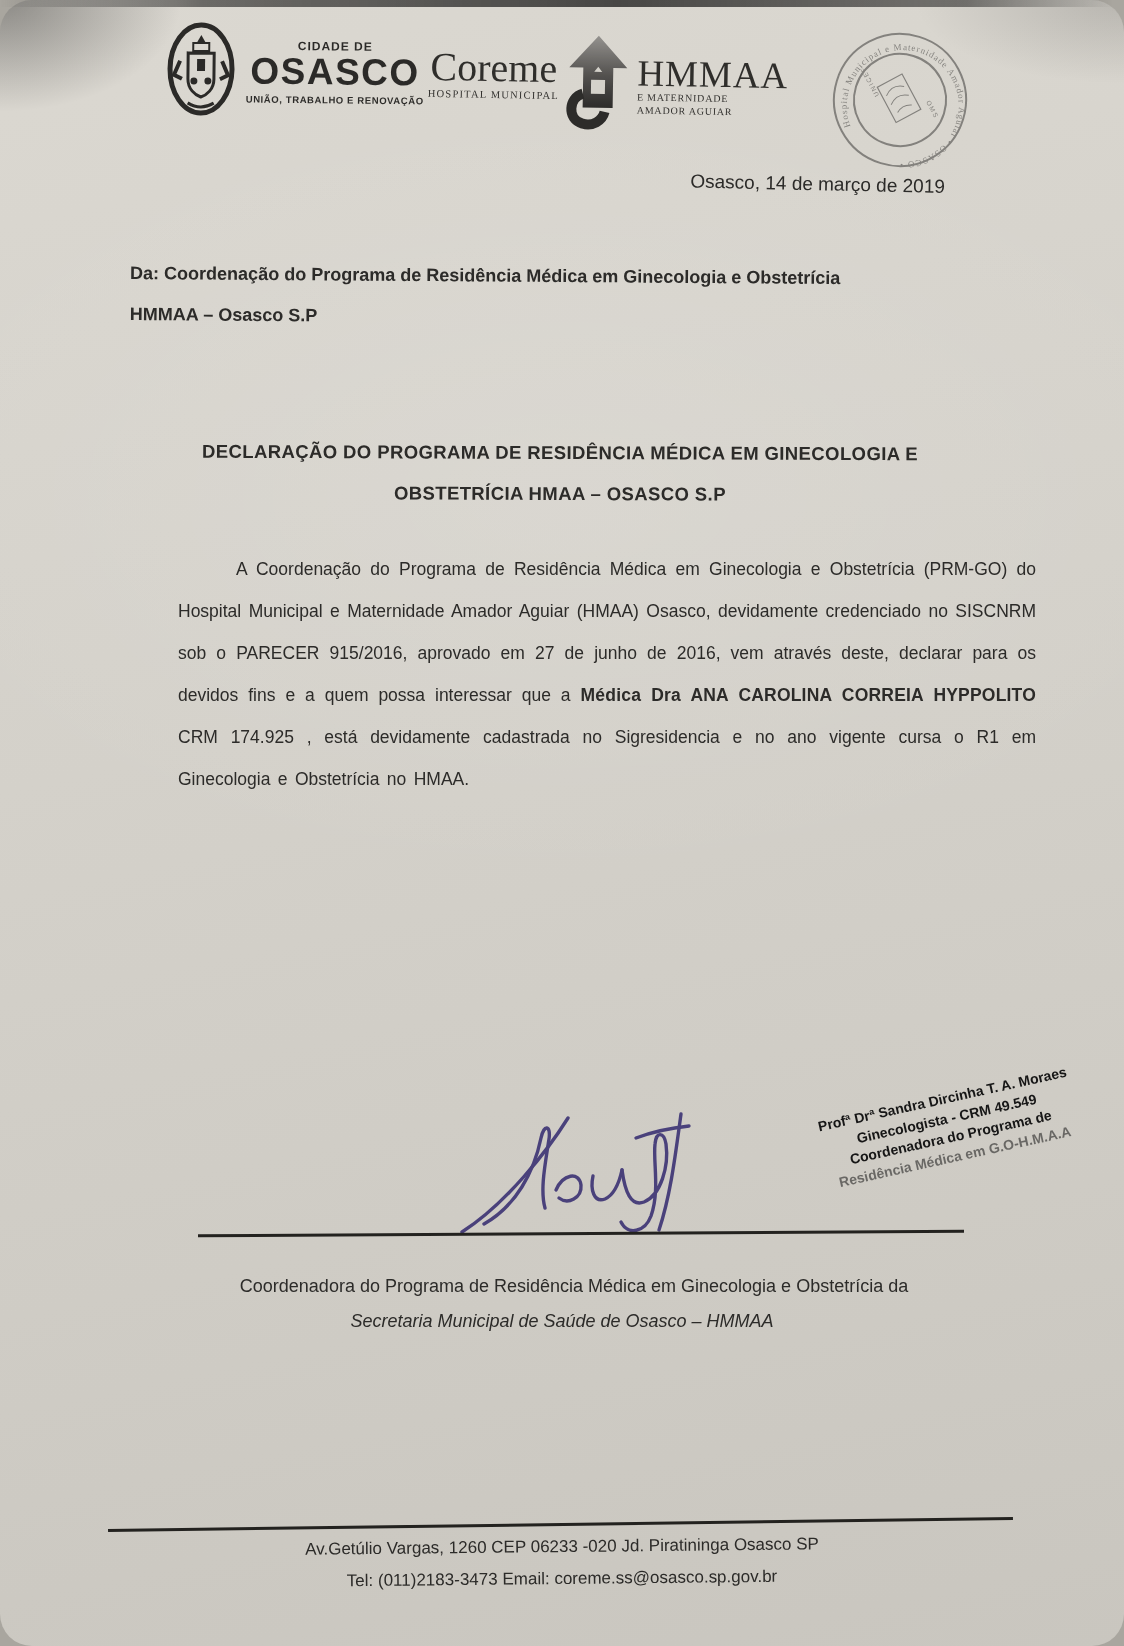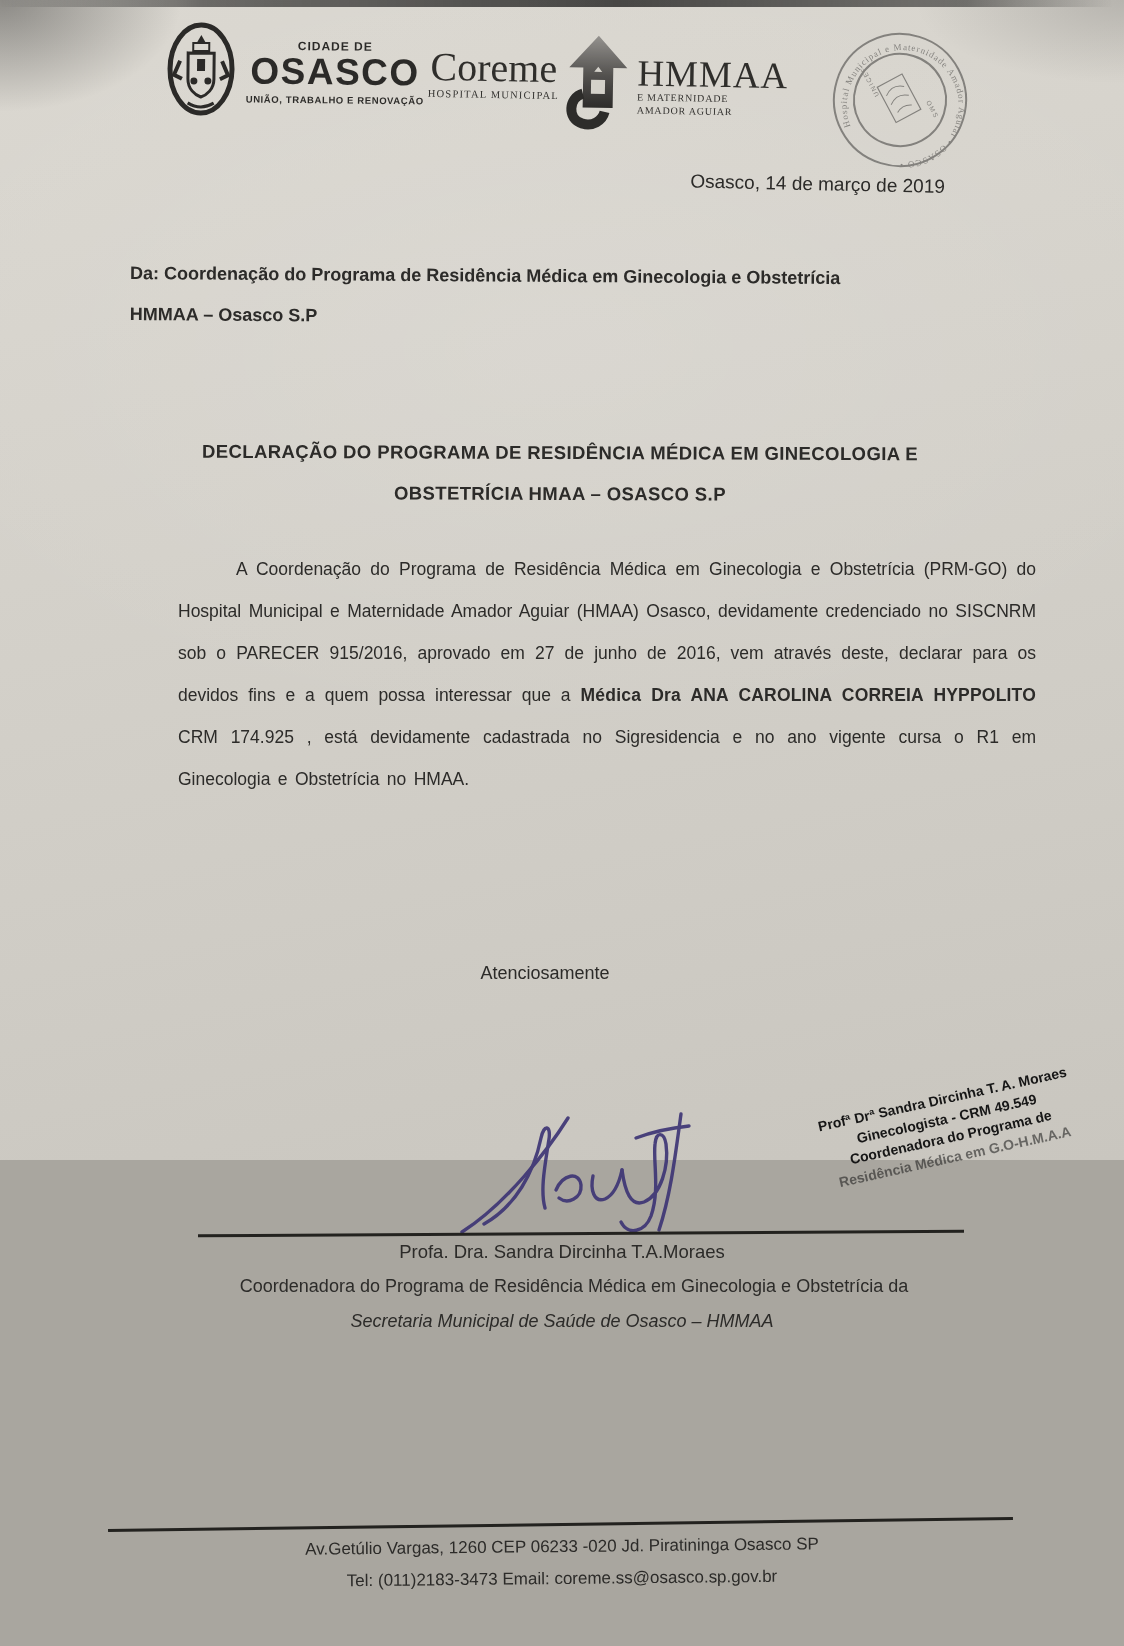--- a/index.html
+++ b/index.html
@@ -3,26 +3,27 @@
 <meta charset="utf-8">
 <style>
   html,body{margin:0;padding:0;}
   body{
     width:1124px;height:1646px;overflow:hidden;
     background:#a9a69f;
     font-family:"Liberation Sans",sans-serif;
     -webkit-font-smoothing:antialiased;
   }
   .photo{
-    position:relative;width:1124px;height:1160px;
+    position:relative;width:1124px;height:1646px;
     background:
       radial-gradient(ellipse 260px 160px at 0% 0%, rgba(10,10,10,.38), rgba(10,10,10,0) 70%),
       radial-gradient(ellipse 300px 120px at 100% 0%, rgba(10,10,10,.16), rgba(10,10,10,0) 70%),
       radial-gradient(ellipse 900px 500px at 50% 30%, rgba(255,255,255,.10), rgba(255,255,255,0) 80%),
       linear-gradient(168deg,#dbd8d1 0%,#d4d1ca 42%,#cfccc5 70%,#c9c6bf 100%);
+    border-radius: 32px;
   }
   .top-edge{
     position:absolute;top:0;left:0;width:100%;height:7px;
     background:linear-gradient(to right, rgba(0,0,0,0) 0%, rgba(15,15,15,.55) 18%, rgba(15,15,15,.72) 55%, rgba(15,15,15,.5) 86%, rgba(0,0,0,0) 99%);
     filter:blur(.4px);
   }
   .abs{position:absolute;}
   .ink{color:#2c2b29;}
 
   
@@ -143,21 +144,20 @@
     <div>HMMAA – Osasco S.P</div>
   </div>
 
   <div class="abs ink doc-title">
     <div>DECLARAÇÃO DO PROGRAMA DE RESIDÊNCIA MÉDICA EM GINECOLOGIA E</div>
     <div>OBSTETRÍCIA HMAA – OSASCO S.P</div>
   </div>
 
   <div class="abs ink body-par"><span>A Coordenação do Programa de Residência Médica em Ginecologia e Obstetrícia (PRM-GO) do Hospital Municipal e Maternidade Amador Aguiar (HMAA) Osasco, devidamente credenciado no SISCNRM sob o PARECER 915/2016, aprovado em 27 de junho de 2016, vem através deste, declarar para os devidos fins e a quem possa interessar que a </span><b>Médica Dra ANA CAROLINA CORREIA HYPPOLITO</b><span> CRM 174.925 , está devidamente cadastrada no Sigresidencia e no ano vigente cursa o R1 em Ginecologia e Obstetrícia no HMAA.</span></div>
 
-  <div class="abs ink closing">Atenciosamente</div>
 
   <div class="abs sig-svg">
     <svg width="300" height="145" viewBox="0 0 300 145">
       <g fill="none" stroke="#3c3374" stroke-width="3.4" stroke-linecap="round" opacity=".9">
         <path d="M128 10 C 108 42, 66 96, 22 124"></path>
         <path d="M44 116 C 76 98, 94 64, 101 30 C 104 16, 111 17, 109 31 C 105 57, 100 82, 105 100"></path>
         <path d="M116 82 C 123 66, 139 63, 141 77 C 142 90, 128 97, 119 90"></path>
         <path d="M153 68 C 150 82, 154 95, 165 91 C 176 86, 180 71, 182 62"></path>
         <path d="M182 62 C 185 84, 191 99, 204 94 C 221 87, 229 58, 226 36 C 224 24, 216 23, 215 36 C 213 54, 220 82, 211 108 C 205 124, 188 128, 181 114"></path>
         <path d="M241 6 C 236 42, 231 86, 219 122"></path>
@@ -167,20 +167,19 @@
   </div>
 
   <div class="abs stamp">
     <div>Profª Drª Sandra Dircinha T. A. Moraes</div>
     <div>Ginecologista - CRM 49.549</div>
     <div>Coordenadora do Programa de</div>
     <div class="faded">Residência Médica em G.O-H.M.A.A</div>
   </div>
 
   <div class="abs sig-line"></div>
-  <div class="abs ink sig-name">Profa. Dra. Sandra Dircinha T.A.Moraes</div>
   <div class="abs ink sig-role1">Coordenadora do Programa de Residência Médica em Ginecologia e Obstetrícia da</div>
   <div class="abs ink sig-role2">Secretaria Municipal de Saúde de Osasco – HMMAA</div>
 
   <div class="abs footer-line"></div>
   <div class="abs ink footer-addr">Av.Getúlio Vargas, 1260 CEP 06233 -020 Jd. Piratininga Osasco SP</div>
   <div class="abs ink footer-contact">Tel: (011)2183-3473 Email: coreme.ss@osasco.sp.gov.br</div>
 </div>
 
 </body></html>

